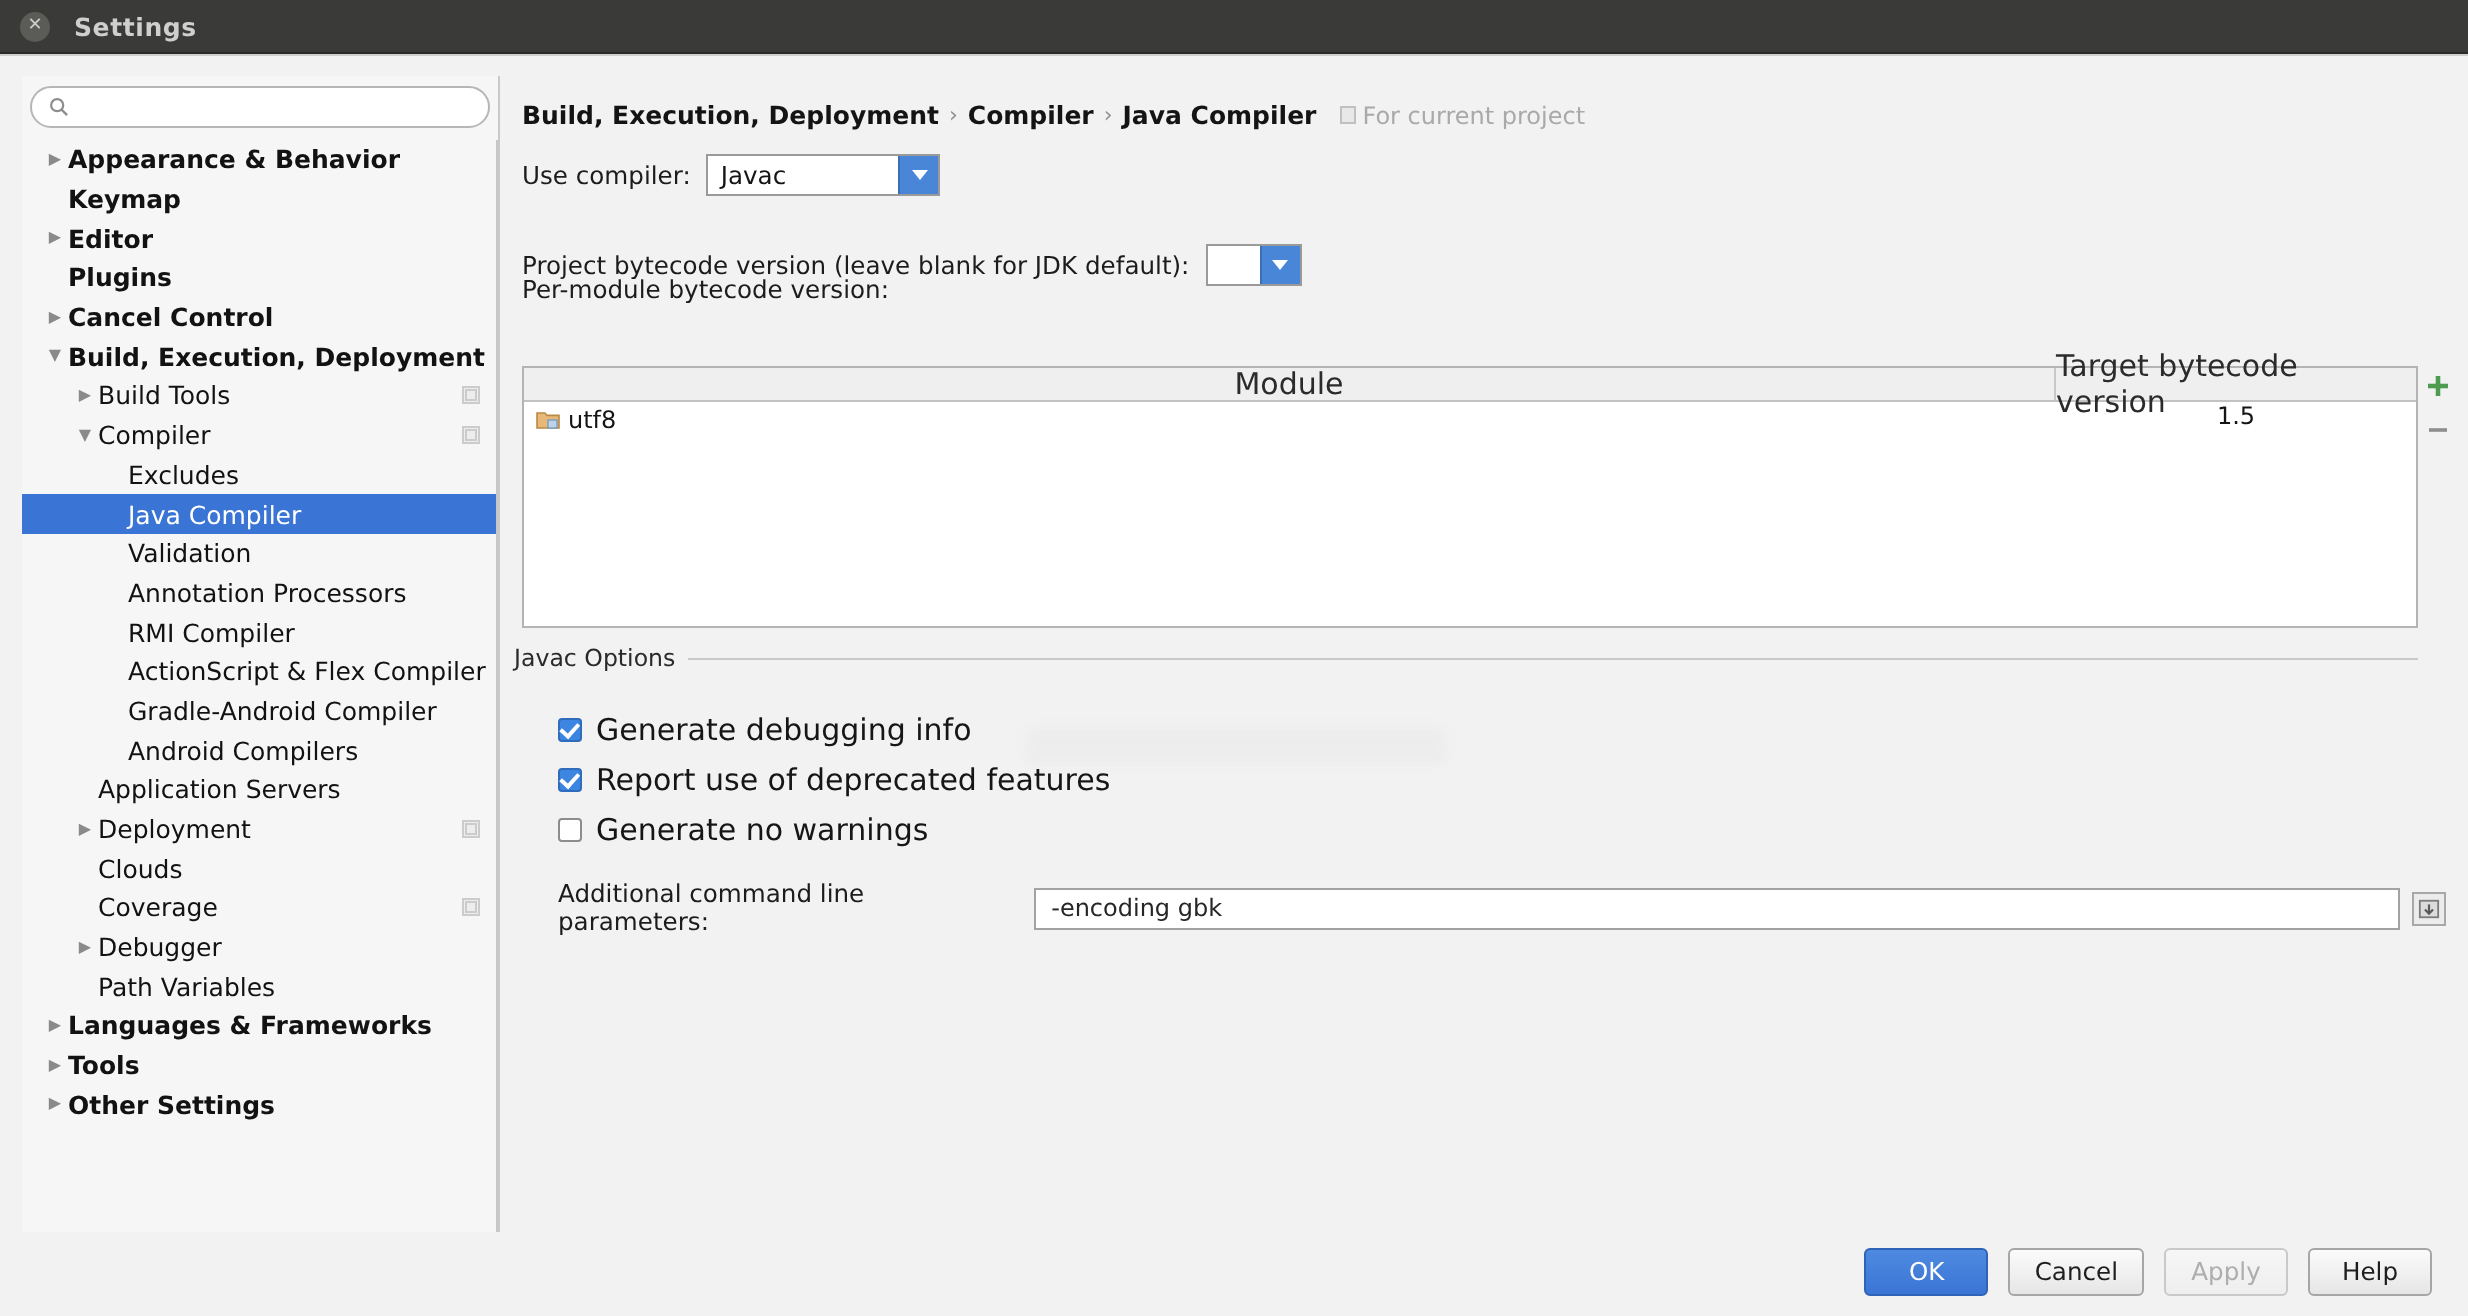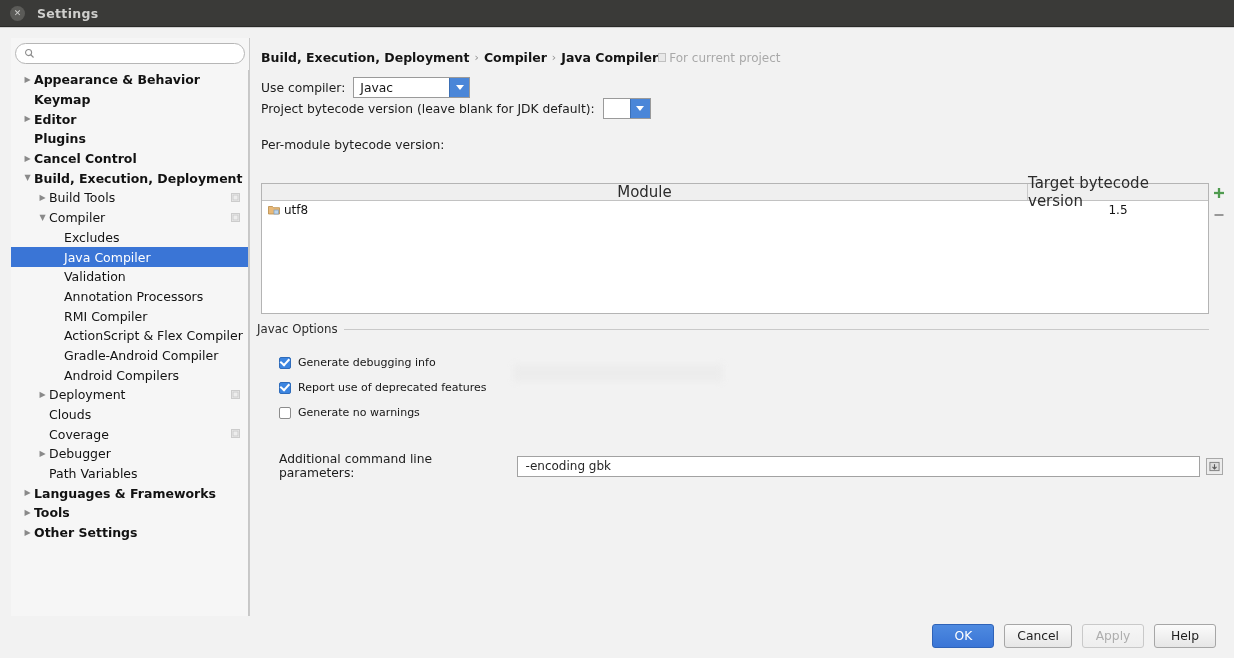--- a/index.html
+++ b/index.html
@@ -95,21 +95,21 @@
     background:#f2f2f2;
   }
 
   #breadcrumb {
     position:absolute; left:10px; top:12px;
     display:flex; align-items:center; white-space:nowrap;
   }
   #breadcrumb .crumb { font-size:12.5px; font-weight:bold; color:#141414; }
   #breadcrumb .sep { font-size:11px; color:#909090; margin:0 5px; }
   #breadcrumb .scope {
-    font-size:12px; color:#a9a9a9; 
+    font-size:12px; color:#a9a9a9; margin-left:12px;
     display:flex; align-items:center;
   }
   #breadcrumb .scope .mini {
     width:8px; height:9px; margin-right:3px;
     border:1px solid #c0c0c0; background:#e8e8e8;
   }
 
   .row { position:absolute; display:flex; align-items:center; }
   .flabel { font-size:12.3px; color:#1c1c1c; }
 
@@ -142,21 +142,21 @@
   #thead {
     height:17px; display:flex; background:#efefef;
     border-bottom:1px solid #c2c2c2;
   }
   #thead .th {
     font-size:15px; color:#2b2b2b; display:flex;
     align-items:center; justify-content:center;
   }
   #thead .th.module { flex:1; border-right:1px solid #c9c9c9; }
   #thead .th.target { width:180px; }
-  .trow { height:18px; display:flex; align-items:center; }
+  .trow { height:18px; display:flex; }
   .trow .cmod {
     flex:1; display:flex; align-items:center; padding-left:6px;
     font-size:12px; color:#141414;
   }
   .trow .cver {
     width:180px; text-align:center; font-size:12px; color:#141414;
   }
   .folderico { width:12px; height:10px; margin-right:4px; flex:0 0 auto; }
 
   #tablebtns {
@@ -179,23 +179,23 @@
   .cbox {
     width:12px; height:12px; border:1px solid #8c8c8c; background:#fff;
     border-radius:2px; margin-right:7px; flex:0 0 auto;
     display:flex; align-items:center; justify-content:center;
   }
   .cbox.on { background:#3c85e0; border-color:#2f6cbb; }
   .cbox.on:after {
     content:""; width:3.5px; height:7px; border:solid #fff;
     border-width:0 2px 2px 0; transform:rotate(42deg) translate(-1px,-1px);
   }
-  .cblabel { font-size:11px; color:#161616; }
-
-  #paramrow { position:absolute; left:28px; top:414px; display:flex; align-items:center; }
+  .cblabel { font-size:15px; color:#161616; }
+
+  #paramrow { position:absolute; left:28px; top:402px; display:flex; align-items:center; }
   #paramrow .flabel { margin-right:8px; }
   #paramfield {
     width:692px; height:21px; background:#fff; border:1px solid #a2a2a2;
     display:flex; align-items:center; padding:0 6px;
   }
   #paramfield input {
     border:none; outline:none; width:100%; background:transparent;
     font-family:"DejaVu Sans", sans-serif; font-size:12px; color:#262626;
   }
   #expandbtn {
@@ -314,20 +314,24 @@
           <span class="arrow"></span>
           <span class="lbl">ActionScript &amp; Flex Compiler</span>
         </div>
         <div class="tnode lvl2">
           <span class="arrow"></span>
           <span class="lbl">Gradle-Android Compiler</span>
         </div>
         <div class="tnode lvl2">
           <span class="arrow"></span>
           <span class="lbl">Android Compilers</span>
+        </div>
+        <div class="tnode lvl1">
+          <span class="arrow"></span>
+          <span class="lbl">Application Servers</span>
         </div>
         <div class="tnode lvl1">
           <span class="arrow">▶</span>
           <span class="lbl">Deployment</span>
           <svg class="scopeico" viewBox="0 0 9 9">
             <rect x="0.5" y="0.5" width="8" height="8" fill="#e4e4e4" stroke="#9a9a9a"></rect>
             <rect x="2" y="2" width="5" height="5" fill="none" stroke="#9a9a9a"></rect>
           </svg>
         </div>
         <div class="tnode lvl1">
@@ -382,21 +386,21 @@
     <div class="row" style="left:10px; top:39px;">
       <span class="flabel">Use compiler:</span>
       <div class="combo" style="width:117px; margin-left:8px;">
         <span class="val">Javac</span>
         <span class="arrowbtn">
             <i></i>
           </span>
       </div>
     </div>
 
-    <div class="row" style="left:10px; top:60px;">
+    <div class="row" style="left:10px; top:84px;">
       <span class="flabel">Project bytecode version (leave blank for JDK default):</span>
       <div class="combo" style="width:48px; margin-left:8px;">
         <span class="val"></span>
         <span class="arrowbtn">
             <i></i>
           </span>
       </div>
     </div>
 
     <div class="row" style="left:10px; top:100px;">

